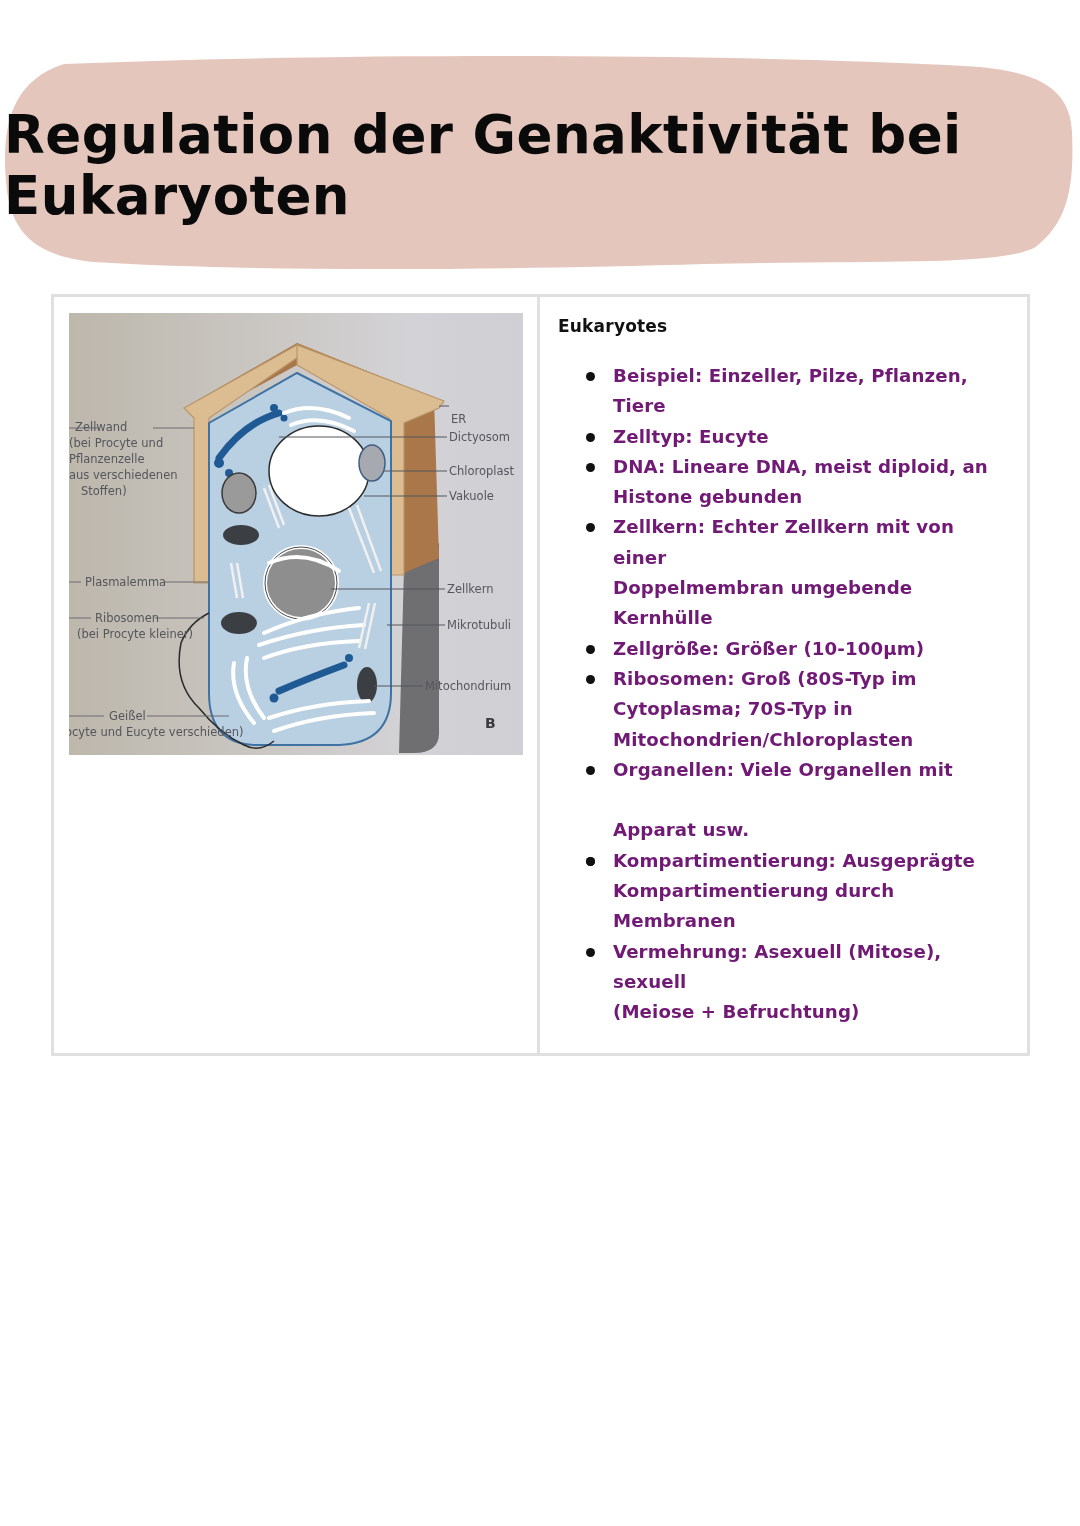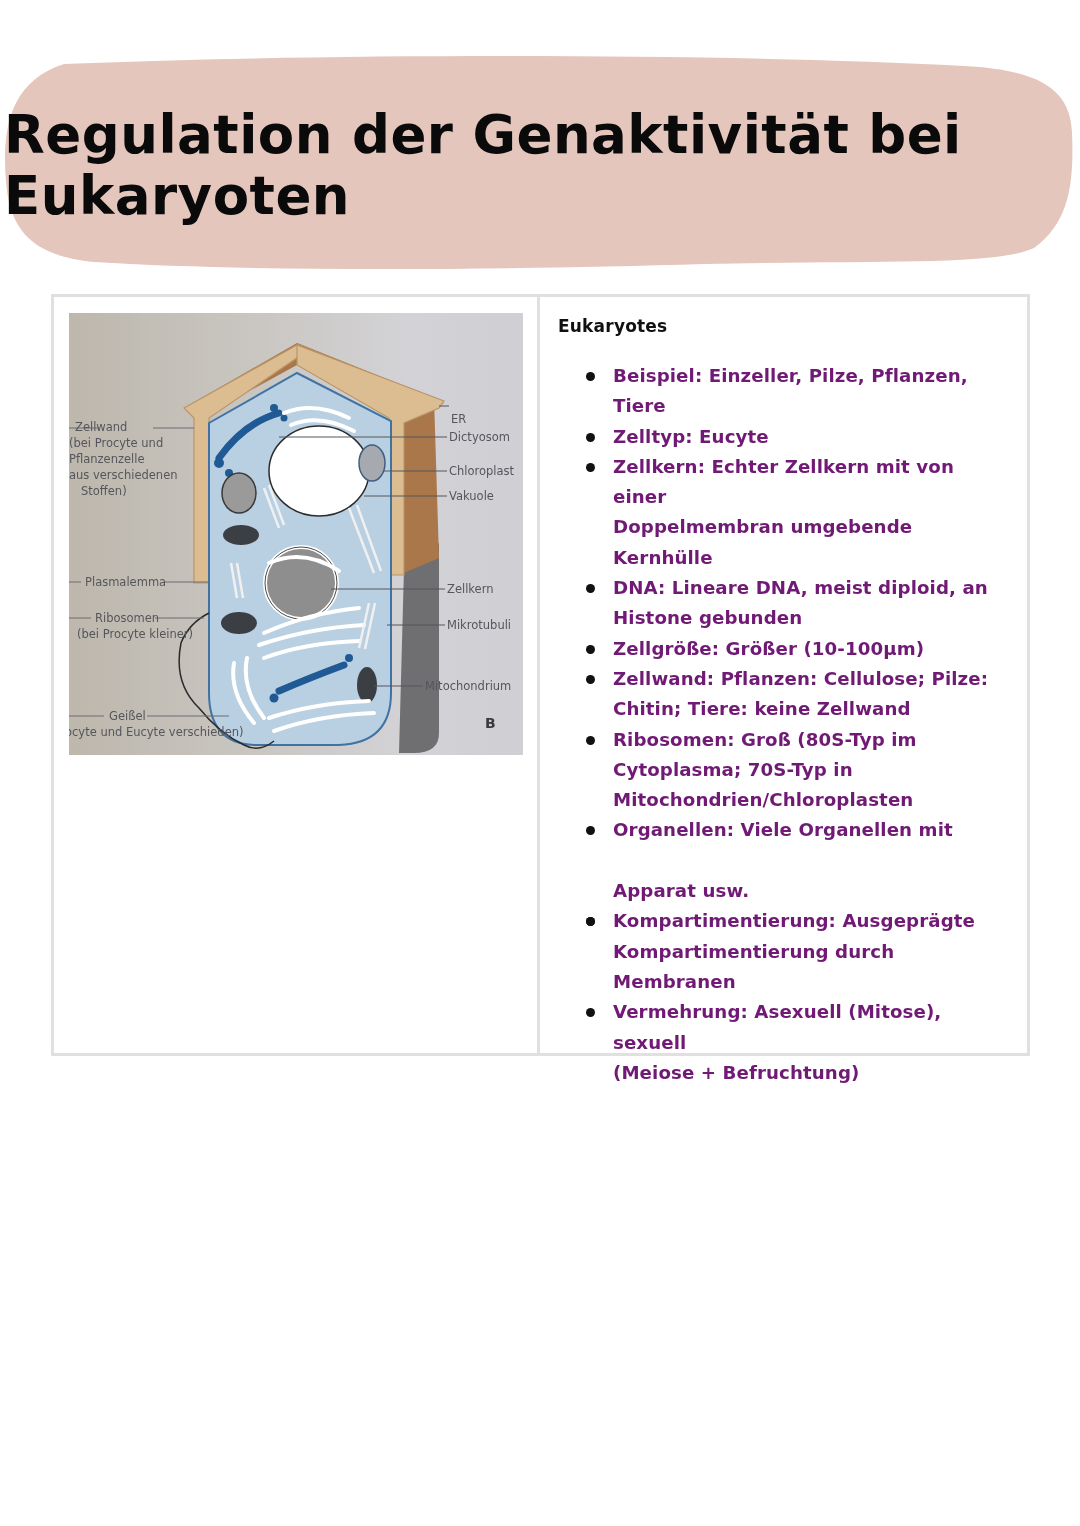--- a/index.html
+++ b/index.html
@@ -259,36 +259,31 @@
       <li class="fact-item">
         <span class="bullet"></span>
         <span>Beispiel: Einzeller, Pilze, Pflanzen, Tiere</span>
       </li>
       <li class="fact-item">
         <span class="bullet"></span>
         <span>Zelltyp: Eucyte</span>
       </li>
       <li class="fact-item">
         <span class="bullet"></span>
+        <span>DNA: Lineare DNA, meist diploid, an</span><br>
+        <span>Histone gebunden</span>
+      </li>
+      <li class="fact-item">
+        <span class="bullet"></span>
         <span>Zellkern: Echter Zellkern mit von einer</span><br>
         <span>Doppelmembran umgebende Kernhülle</span>
       </li>
       <li class="fact-item">
         <span class="bullet"></span>
-        <span>DNA: Lineare DNA, meist diploid, an</span><br>
-        <span>Histone gebunden</span>
-      </li>
-      <li class="fact-item">
-        <span class="bullet"></span>
         <span>Zellgröße: Größer (10-100µm)</span>
-      </li>
-      <li class="fact-item">
-        <span class="bullet"></span>
-        <span>Zellwand: Pflanzen: Cellulose; Pilze:</span><br>
-        <span>Chitin; Tiere: keine Zellwand</span>
       </li>
       <li class="fact-item">
         <span class="bullet"></span>
         <span>Ribosomen: Groß (80S-Typ im</span><br>
         <span>Cytoplasma; 70S-Typ in</span><br>
         <span>Mitochondrien/Chloroplasten</span>
       </li>
       <li class="fact-item">
         <span class="bullet"></span>
         <span>Organellen: Viele Organellen mit</span><br>

